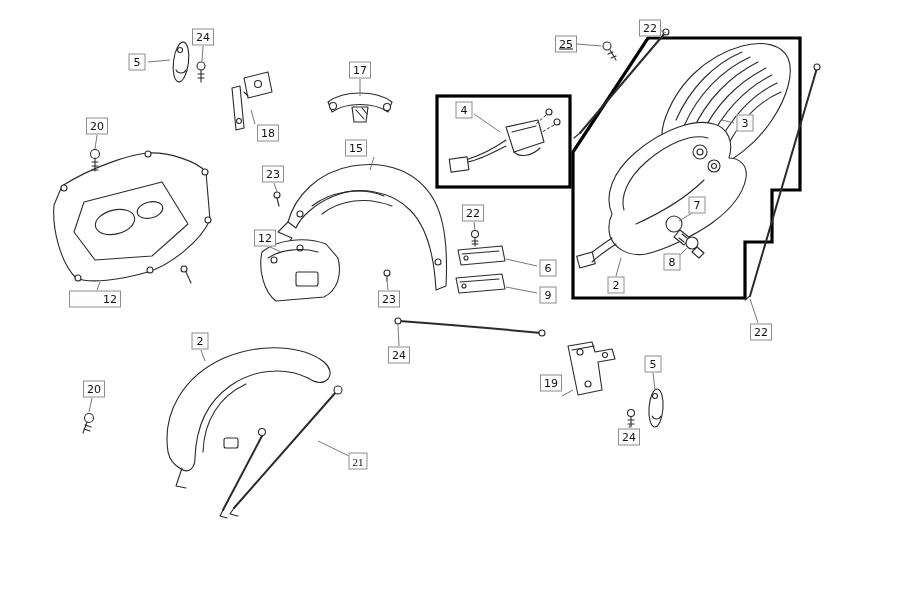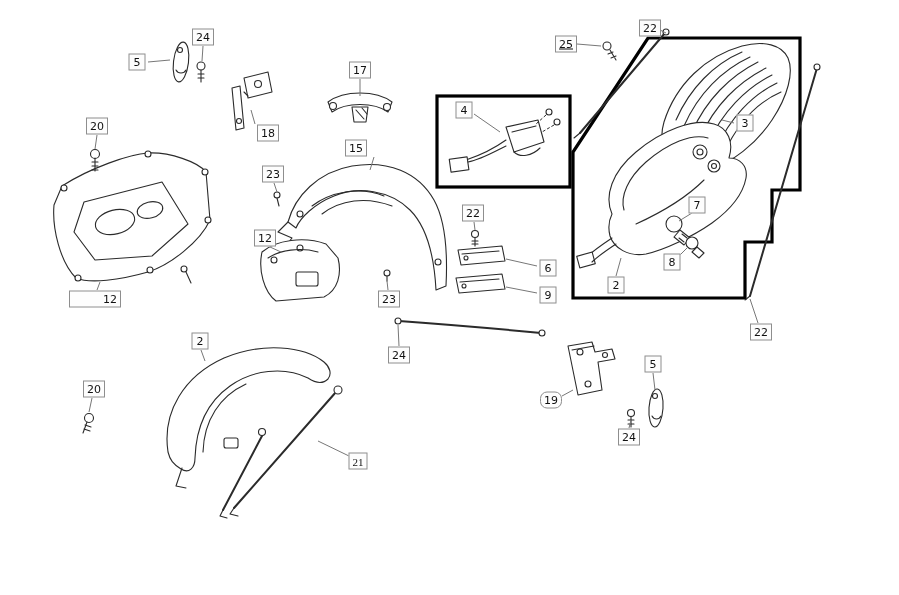--- a/index.html
+++ b/index.html
@@ -271,19 +271,19 @@
       <div class="callout" style="left: 616px; top: 285px;">2</div>
       <div class="callout" style="left: 548px; top: 268px;">6</div>
       <div class="callout" style="left: 548px; top: 295px;">9</div>
       <div class="callout" style="left: 473px; top: 213px;">22</div>
       <div class="callout" style="left: 265px; top: 238px;">12</div>
       <div class="callout" style="left: 389px; top: 299px;">23</div>
       <div class="callout" style="left: 95px; top: 299px; padding-left: 33px;">12</div>
       <div class="callout" style="left: 761px; top: 332px;">22</div>
       <div class="callout" style="left: 200px; top: 341px;">2</div>
       <div class="callout" style="left: 399px; top: 355px;">24</div>
-      <div class="callout" style="left: 551px; top: 400px; border-radius: 7px;">19</div>
+      <div class="callout" style="left: 551px; top: 383px;">19</div>
       <div class="callout" style="left: 653px; top: 364px;">5</div>
       <div class="callout" style="left: 629px; top: 437px;">24</div>
       <div class="callout" style="left: 94px; top: 389px;">20</div>
       <div class="callout" style="left: 358px; top: 461px; font-family: Liberation Serif, serif;">21</div>
     </div>
 </div>
 
 </body></html>

